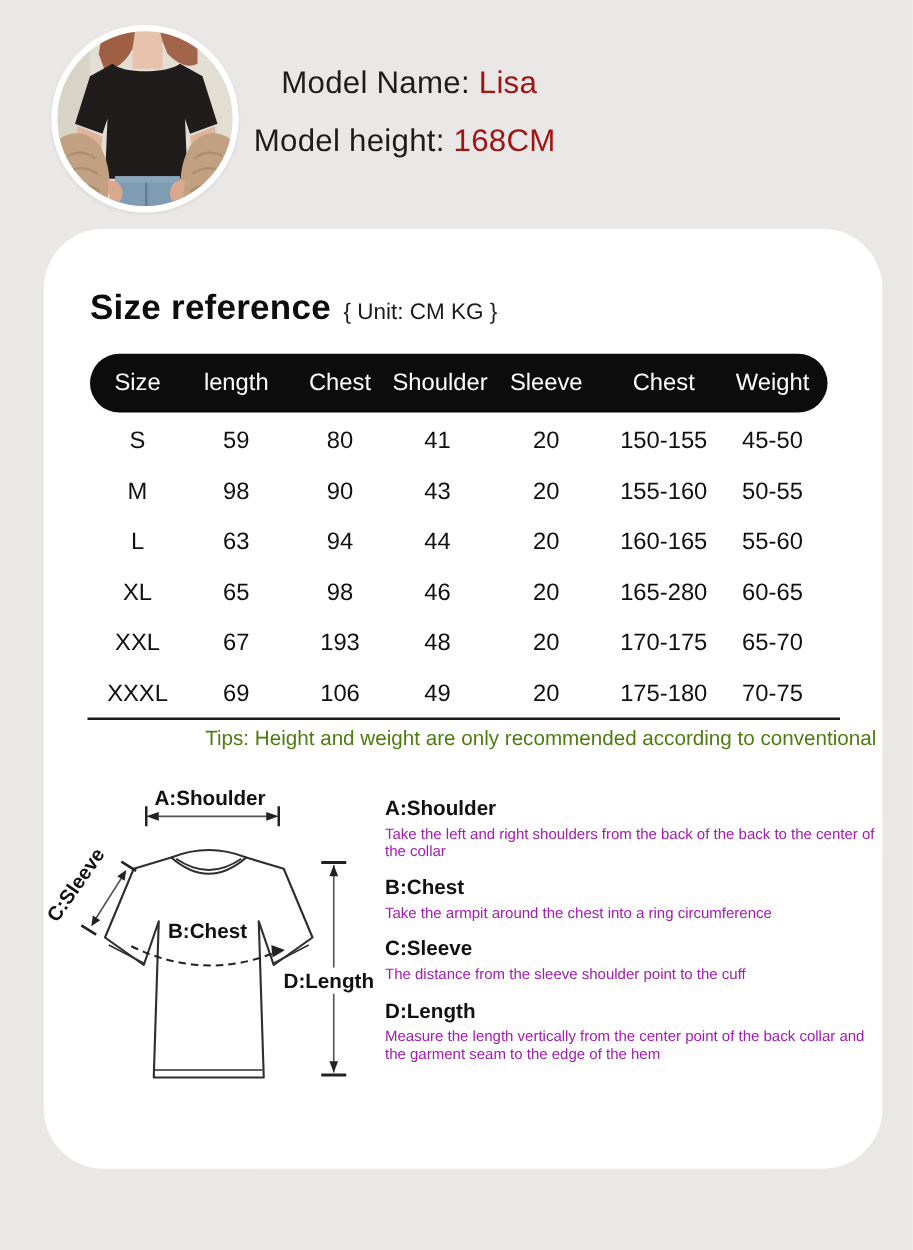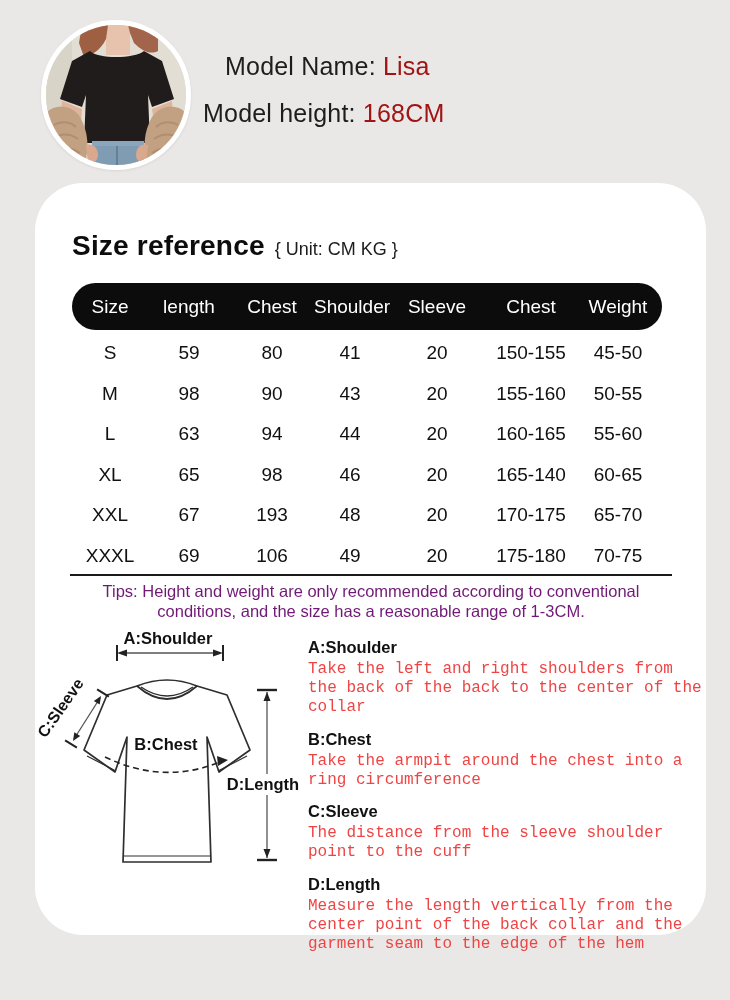--- a/index.html
+++ b/index.html
@@ -30,33 +30,33 @@
 
   .tgrid { display:grid; grid-template-columns:76px 82px 84px 72px 102px 86px 88px; }
   .theader { position:absolute; left:37px; top:100px; width:590px; height:47px;
     background:#0c0c0c; border-radius:24px; align-items:center; }
   .theader .hcell { text-align:center; color:#ffffff; font-size:19px; }
   .tbody { position:absolute; left:37px; top:150px; width:590px; }
   .trow { height:40.5px; align-items:center; }
   .tcell { text-align:center; font-size:19px; color:#101010; }
   .table-rule { position:absolute; left:35px; top:391px; width:602px; height:2px; background:#1a1a1a; }
 
-  .tips { position:absolute; left:6px; top:398px; width:660px; text-align:center;
-    font-size:16.5px; line-height:1.22; color:#701a75; }
+  .tips { position:absolute; left:6px; top:398px; width:660px; text-align:right;
+    font-size:16.5px; line-height:1.22; color:#4d7c0f; }
 
   
   .diagram { position:absolute; left:0px; top:442px; width:280px; height:260px; }
   .diagram svg { display:block; width:280px; height:260px; }
   .diagram text { font-family:"Liberation Sans", sans-serif; font-weight:bold; fill:#111; }
 
   
   .guide { position:absolute; left:273px; top:455px; width:400px; }
   .guide-item { margin-bottom:13px; }
   .guide-item h3 { font-size:16.5px; font-weight:bold; color:#111; margin-bottom:3px; }
-  .guide-item p { font-size:16px; line-height:1.18; color:#ef4444;font-family:Liberation Mono, monospace; }
+  .guide-item p { font-size:12px; line-height:1.18; color:#a21caf; }
 </style>
 </head>
 <body>
 
 <div id="page">
 
   <div class="photo-circle">
     <svg viewBox="0 0 140 140">
       <rect x="0" y="0" width="140" height="140" fill="#e3ded4"></rect>
       <rect x="0" y="0" width="26" height="140" fill="#d9d4c8"></rect>
@@ -135,21 +135,21 @@
           <div class="tcell">20</div>
           <div class="tcell">160-165</div>
           <div class="tcell">55-60</div>
         </div>
         <div class="trow tgrid">
           <div class="tcell">XL</div>
           <div class="tcell">65</div>
           <div class="tcell">98</div>
           <div class="tcell">46</div>
           <div class="tcell">20</div>
-          <div class="tcell">165-140</div>
+          <div class="tcell">165-280</div>
           <div class="tcell">60-65</div>
         </div>
         <div class="trow tgrid">
           <div class="tcell">XXL</div>
           <div class="tcell">67</div>
           <div class="tcell">193</div>
           <div class="tcell">48</div>
           <div class="tcell">20</div>
           <div class="tcell">170-175</div>
           <div class="tcell">65-70</div>
@@ -161,21 +161,20 @@
           <div class="tcell">49</div>
           <div class="tcell">20</div>
           <div class="tcell">175-180</div>
           <div class="tcell">70-75</div>
         </div>
       </div>
     <div class="table-rule"></div>
 
     <div class="tips">
       <div>Tips: Height and weight are only recommended according to conventional</div>
-      <div>conditions, and the size has a reasonable range of 1-3CM.</div>
     </div>
 
     <div class="diagram">
       <svg viewBox="0 0 280 260">
 
         <text id="lbl-a" x="133" y="19" font-size="16.5" text-anchor="middle">A:Shoulder</text>
         <line x1="82" y1="20" x2="82" y2="36" stroke="#222" stroke-width="2"></line>
         <line x1="188" y1="20" x2="188" y2="36" stroke="#222" stroke-width="2"></line>
         <line x1="86" y1="28" x2="184" y2="28" stroke="#555" stroke-width="1.4"></line>
         <path d="M82,28 L92,24.5 L92,31.5 Z" fill="#222"></path>

